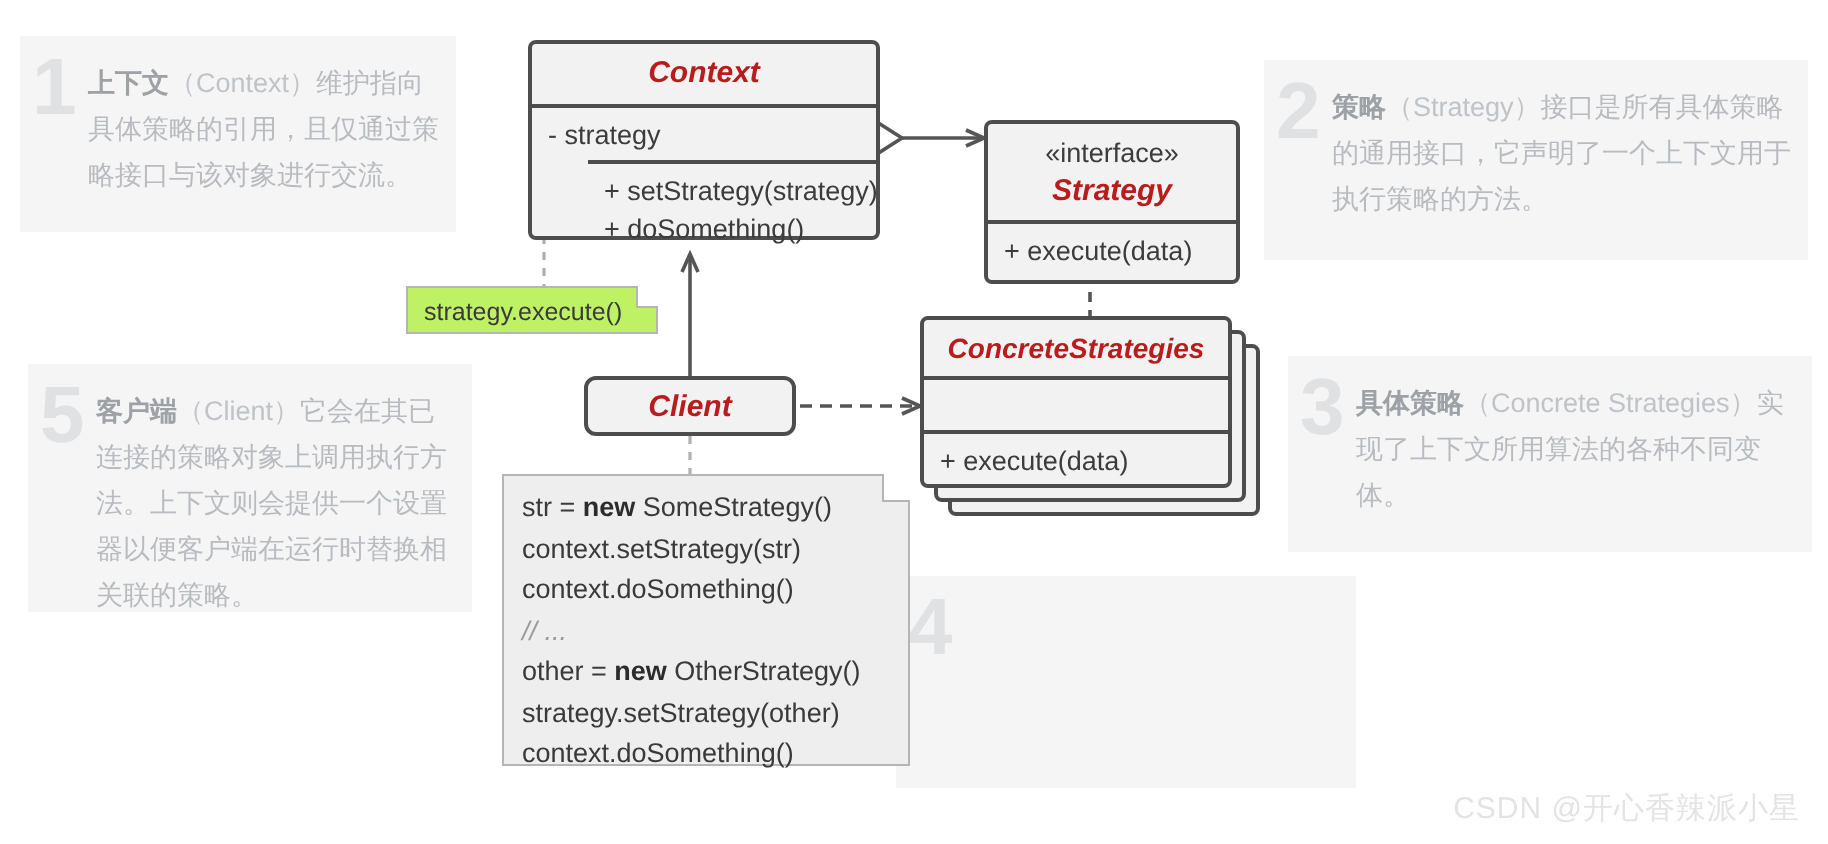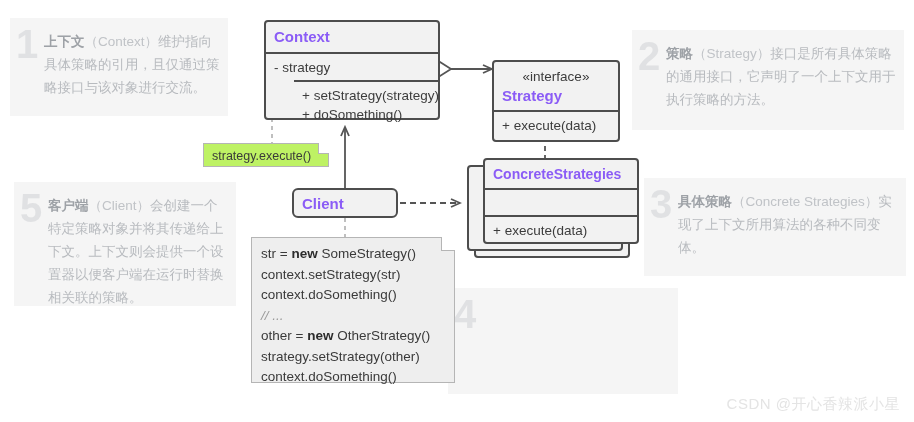--- a/index.html
+++ b/index.html
@@ -67,25 +67,26 @@
     color: #3c3c3c;
   }
   .umlbox .sect {
     box-sizing: border-box;
     padding: 4px 8px;
   }
   .umlbox .sect.div {
     border-top: 2px solid #4d4d4d;
   }
   .umlbox .title {
-    text-align: left;
+    text-align: center;
     font-weight: bold;
     font-size: 15px;
     line-height: 20px;
-    color: #8b5cf6;
+    color: #b91c1c;
+    font-style: italic;
   }
   .umlbox .stereo {
     text-align: center;
     font-size: 13.5px;
     line-height: 17px;
     color: #3c3c3c;
     font-weight: normal;
   }
   .umlbox .member {
     font-size: 13.5px;
@@ -188,21 +189,21 @@
     <span class="num">3</span>
     <div class="body"><b>具体策略</b><span class="en">（Concrete Strategies）</span><span>实现了上下文所用算法的各种不同变体。</span></div>
   </div>
 
   <div class="note" style="left:448px; top:288px; width:230px; height:106px;">
     <span class="num">4</span>
   </div>
 
   <div class="note" style="left:14px; top:182px; width:222px; height:124px;">
     <span class="num">5</span>
-    <div class="body"><b>客户端</b><span class="en">（Client）</span><span>会创建一个特定策略对象并将其传递给上下文。上下文则会提供一个设置器以便客户端在运行时替换相关联的策略。</span></div>
+    <div class="body"><b>客户端</b><span class="en">（Client）</span><span>它会在其已连接的策略对象上调用执行方法。上下文则会提供一个设置器以便客户端在运行时替换相关联的策略。</span></div>
   </div>
 
   <svg class="connectors" viewBox="0 0 914 422">
     <defs>
       <marker id="openarrow" markerWidth="12" markerHeight="12" refX="10" refY="5" orient="auto" markerUnits="userSpaceOnUse">
         <path d="M1,1 L10,5 L1,9" fill="none" stroke="#555555" stroke-width="1.8"></path>
       </marker>
       <marker id="openarrow-up" markerWidth="12" markerHeight="12" refX="10" refY="5" orient="auto" markerUnits="userSpaceOnUse">
         <path d="M1,1 L10,5 L1,9" fill="none" stroke="#555555" stroke-width="1.8"></path>
       </marker>
@@ -258,21 +259,21 @@
       <div class="title" style="line-height:21px;">Strategy</div>
     </div>
     <div class="sect div" style="height:30px;">
       <div class="member">+ execute(data)</div>
     </div>
   </div>
 
   <div style="position:absolute; left:460px; top:158px; width:170px; height:100px;">
     <div class="stack-layer" style="left:14px; top:14px; width:156px; height:86px;"></div>
     <div class="stack-layer" style="left:7px; top:7px; width:156px; height:86px;"></div>
-    <div class="umlbox" style="left:0px; top:0px; width:156px; height:86px;margin-left:23px;">
+    <div class="umlbox" style="left:0px; top:0px; width:156px; height:86px;">
       <div class="sect title" style="height:28px; line-height:20px; font-size:14px;">ConcreteStrategies</div>
       <div class="sect div" style="height:27px;">
         <div class="member">&nbsp;</div>
       </div>
       <div class="sect div" style="height:27px;">
         <div class="member">+ execute(data)</div>
       </div>
     </div>
   </div>
 

